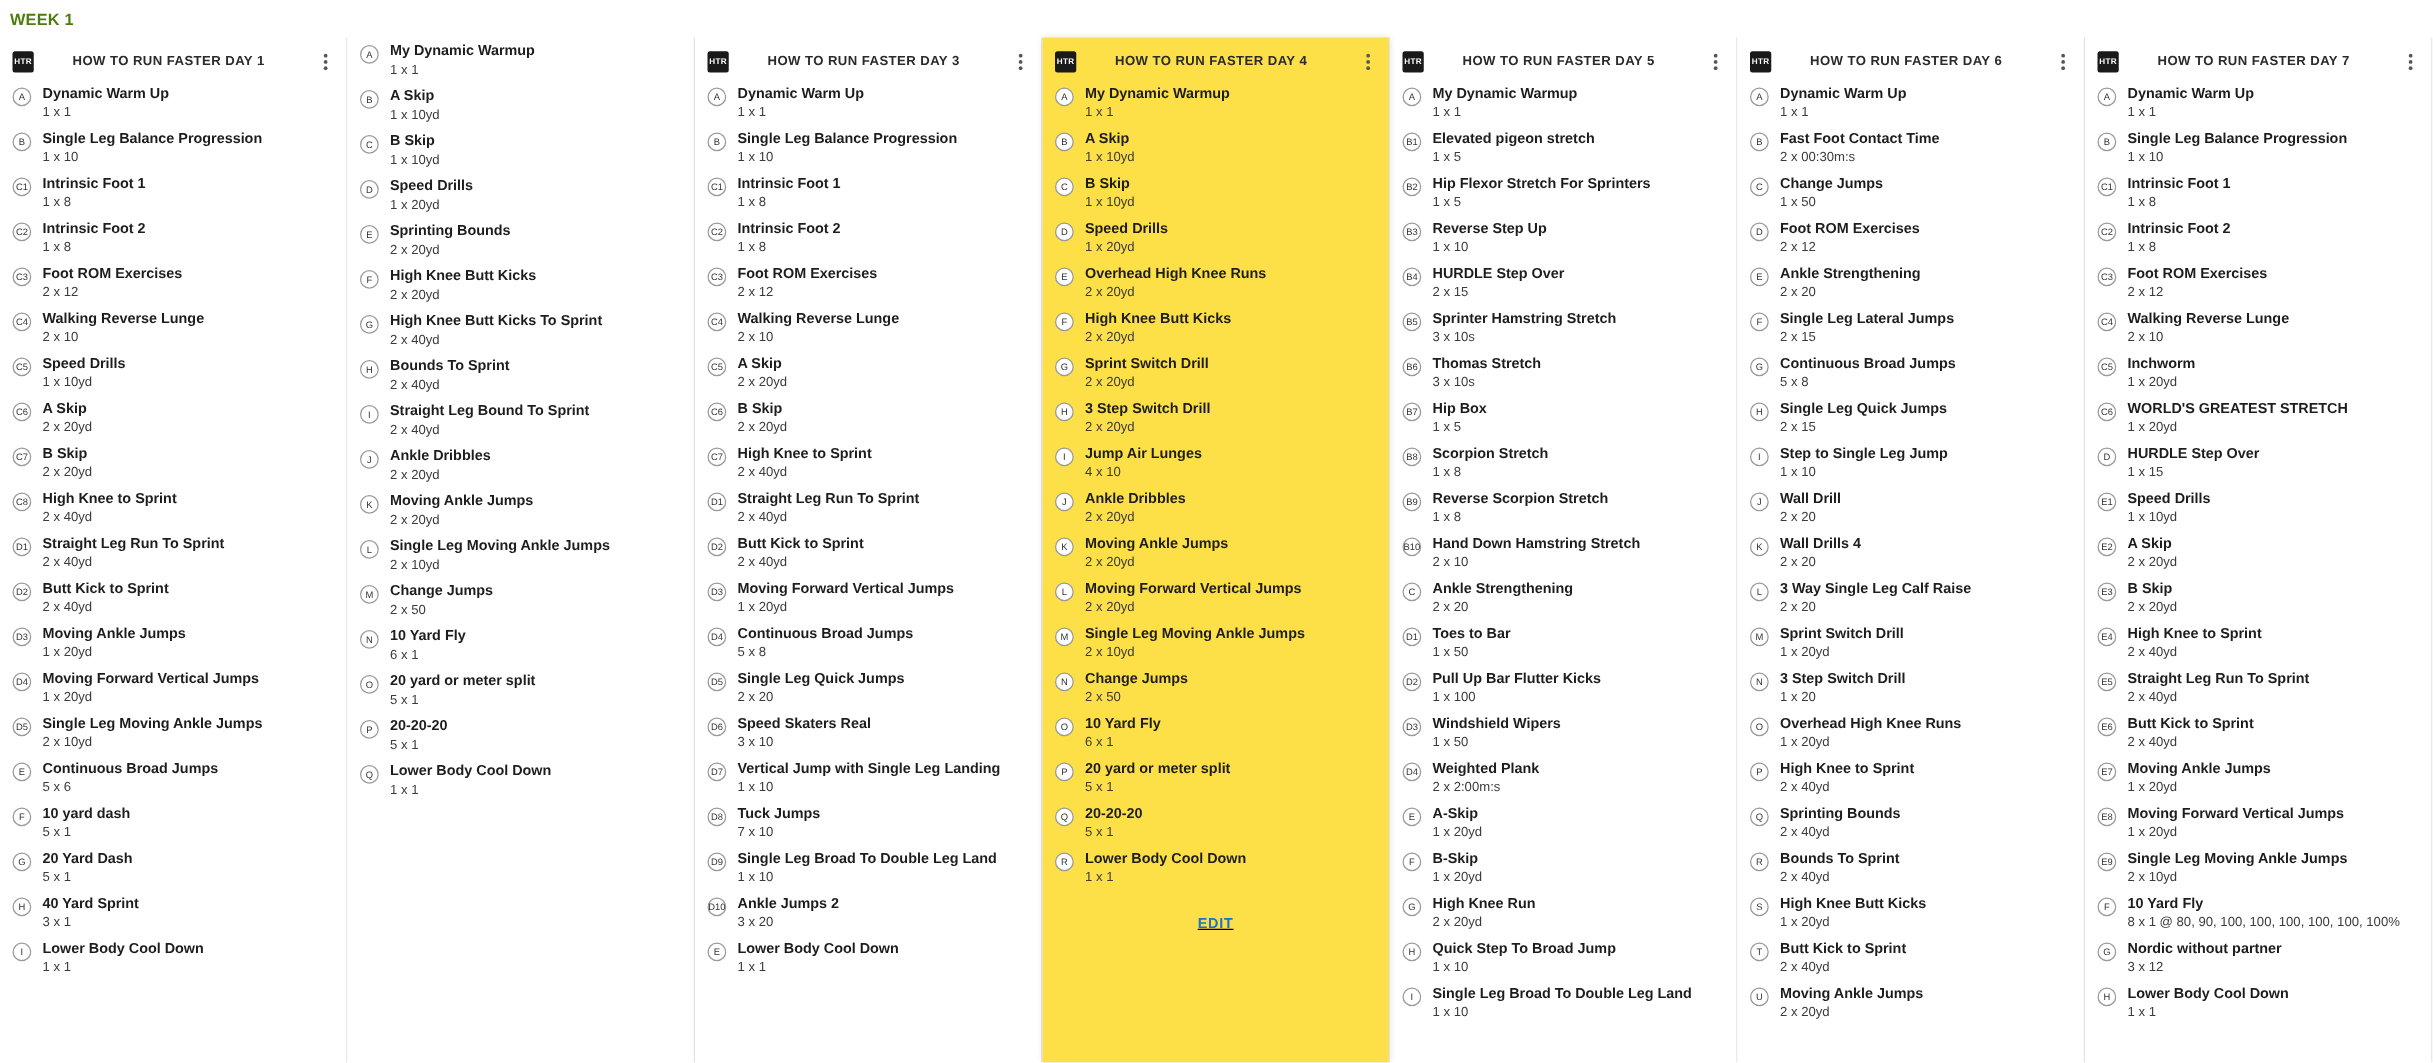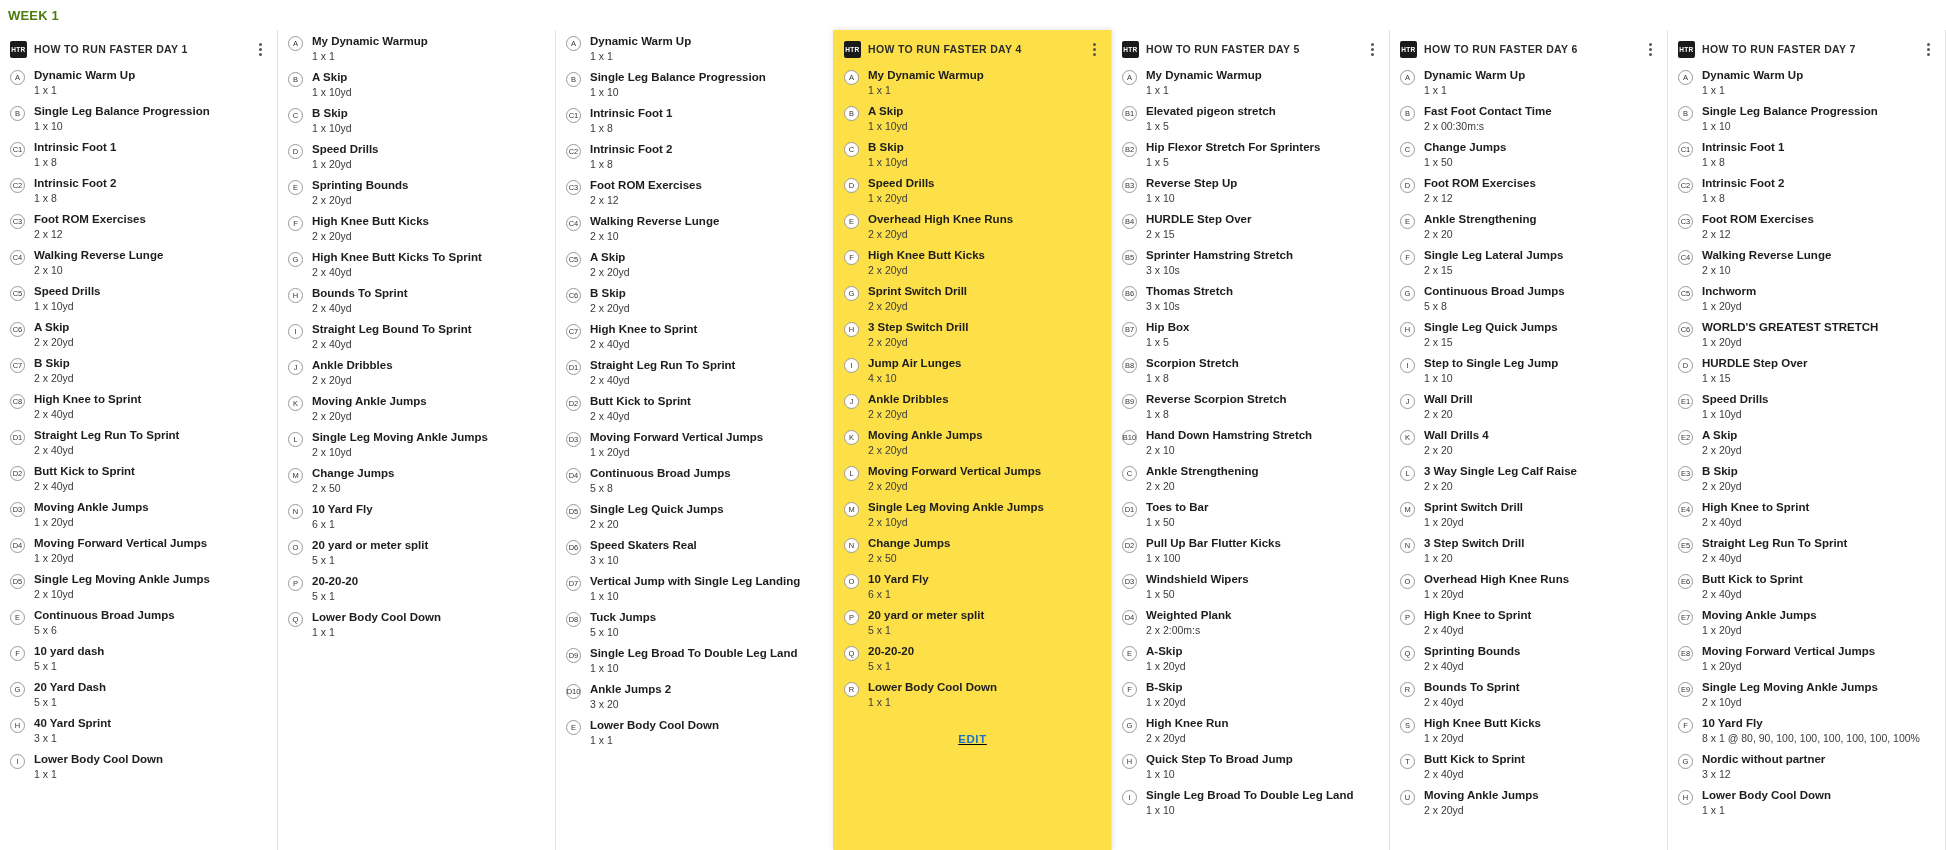--- a/index.html
+++ b/index.html
@@ -37,20 +37,21 @@
   .day-col.highlight {
     background: #fde047;
     box-shadow: 0 0 6px rgba(0,0,0,0.14);
     z-index: 2;
   }
   .col-head {
     display: flex;
     align-items: center;
     height: 34px;
     padding-top: 4px;
+    gap: 24px;
   }
   .htr-badge {
     width: 17px; height: 17px;
     background: #1a1a1a;
     color: #ffffff;
     font-size: 6.5px;
     font-weight: bold;
     display: flex;
     align-items: center;
     justify-content: center;
@@ -416,20 +417,29 @@
         <div class="ex-row">
           <div class="ex-circle">Q</div>
           <div class="ex-text">
             <div class="ex-name">Lower Body Cool Down</div>
             <div class="ex-sets">1 x 1</div>
           </div>
         </div>
       </div>
     </div>
     <div class="day-col">
+      <div class="col-head">
+        <div class="htr-badge">HTR</div>
+        <div class="col-title">HOW TO RUN FASTER DAY 3</div>
+        <div class="kebab">
+          <i></i>
+          <i></i>
+          <i></i>
+        </div>
+      </div>
       <div class="ex-list">
         <div class="ex-row">
           <div class="ex-circle">A</div>
           <div class="ex-text">
             <div class="ex-name">Dynamic Warm Up</div>
             <div class="ex-sets">1 x 1</div>
           </div>
         </div>
         <div class="ex-row">
           <div class="ex-circle">B</div>
@@ -533,21 +543,21 @@
           <div class="ex-circle">D7</div>
           <div class="ex-text">
             <div class="ex-name">Vertical Jump with Single Leg Landing</div>
             <div class="ex-sets">1 x 10</div>
           </div>
         </div>
         <div class="ex-row">
           <div class="ex-circle">D8</div>
           <div class="ex-text">
             <div class="ex-name">Tuck Jumps</div>
-            <div class="ex-sets">5 x 10</div>
+            <div class="ex-sets">7 x 10</div>
           </div>
         </div>
         <div class="ex-row">
           <div class="ex-circle">D9</div>
           <div class="ex-text">
             <div class="ex-name">Single Leg Broad To Double Leg Land</div>
             <div class="ex-sets">1 x 10</div>
           </div>
         </div>
         <div class="ex-row">

